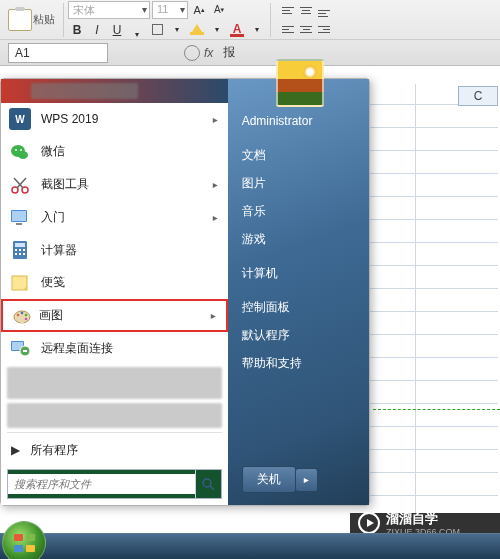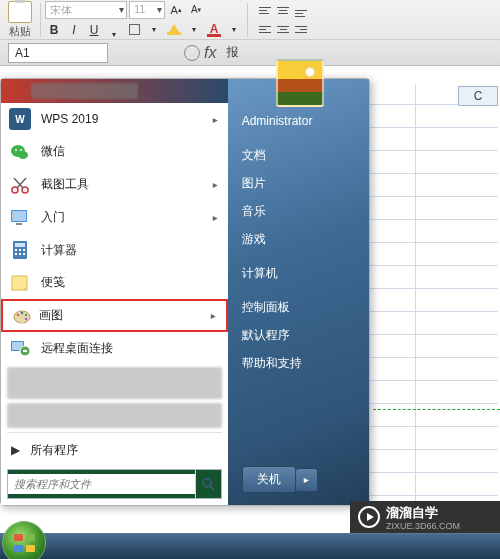--- a/index.html
+++ b/index.html
@@ -1,20 +1,20 @@
 <!DOCTYPE html>
 <html><head>
 <meta charset="utf-8">
 <style>
   * { box-sizing: border-box; margin: 0; padding: 0; font-family: "Microsoft YaHei", "SimSun", sans-serif; }
   body { width: 500px; height: 559px; overflow: hidden; background: #fff; position: relative; }
   
   
   .ribbon { height: 40px; background: linear-gradient(#f2f2f2,#e8e8e8); border-bottom: 1px solid #ccc; display: flex; align-items: center; padding: 2px 4px; gap: 4px; font-size: 11px; }
-  .ribbon .group { display: flex; flex-direction: column; align-items: center; gap: 1px; color:#555; padding:0 4px;}
+  .ribbon .group { display: flex; flex-direction: row; align-items: center; gap: 1px; color:#555; padding:0 4px;}
   .ribbon .clipboard-icon { width: 24px; height: 22px; background: #fff; border:1px solid #b8a96e; border-radius:2px; position:relative;}
   .ribbon .clipboard-icon::before { content:""; position:absolute; top:-3px; left:6px; width:10px; height:4px; background:#ccc; border-radius:2px;}
   .ribbon .smallbtns { display:flex; flex-direction:column; gap:0; font-size:10px; }
   .ribbon .smallbtns span { display:flex; align-items:center; gap:2px; padding:0 2px; line-height:12px;}
   .ribbon .icon16 { width:14px; height:14px; display:inline-block;}
   .ribbon .sep { width:1px; height:34px; background:#ccc;}
   .font-group { display:flex; flex-direction:column; gap:2px; }
   .font-row { display:flex; align-items:center; gap:2px; }
   .combo { height:18px; background:#fff; border:1px solid #bbb; font-size:11px; position:relative; }
   .combo .arrow { position:absolute; right:2px; top:2px; font-size:10px; color:#555;}
@@ -26,21 +26,21 @@
   .align-group { display:flex; flex-direction:column; gap:1px; padding-left:4px;}
   .align-row { display:flex; gap:0;}
   .align-icon { width:16px; height:14px; display:inline-flex; flex-direction:column; justify-content:center; gap:2px; padding:0 2px;}
   .align-icon span { height:1px; background:#555;}
   
   
   .namebar { height: 26px; background: linear-gradient(#e8e8e8,#ddd); border-bottom:1px solid #bbb; display:flex; align-items:center; padding:3px 8px; gap:6px;}
   .namebox { width:100px; height:20px; background:#fff; border:1px solid #aaa; font-size:12px; padding:2px 6px; color:#333;}
   .fx-area { display:flex; align-items:center; gap:4px; margin-left:70px;}
   .fx-circle { width:16px;height:16px; border:1px solid #888; border-radius:50%;}
-  .fx-label { font-style:italic; font-size:16px; color:#555;}
+  .fx-label { font-style:italic; font-size:12px; color:#555;}
   .formula-text { font-size:12px; color:#333; margin-left:6px;}
   
   
   .user-pic { position:absolute; top:59px; left:276px; width:48px; height:48px; border:2px solid rgba(255,255,255,0.6); border-radius:3px; background:linear-gradient(#f7ce3a 40%,#b45019 40%,#b45019 70%,#3b6b1f 70%); z-index:30;}
   .user-pic::before { content:""; position:absolute; top:4px; right:5px; width:14px;height:14px; background:radial-gradient(circle,#fff 30%,#f6c13b 60%); border-radius:50%;}
   
   
   .sheet { position:absolute; top:66px; left:0; right:0; bottom:0; background:#fff;}
   .col-head-c { position:absolute; top:20px; left:458px; width:40px; text-align:center; font-size:12px; color:#444; background:#e9f0f7; border:1px solid #9cb4cc; padding:2px 0;}
   .grid-lines::before { content:""; position:absolute; left:370px; top:38px; bottom:0; width:128px; background-image: linear-gradient(#cfd9e6 1px, transparent 1px); background-size: 100% 23px;}
@@ -64,21 +64,21 @@
   .sm-search .mag { width:26px; height:100%; display:flex; align-items:center; justify-content:center; border-left:1px solid #ccd4e0; color:#3a5a8a;}
   
   .sm-right { width:142px; background:linear-gradient(160deg,#6a98c4 0%,#3e6a94 40%,#2f5477 80%,#223f59 100%); display:flex; flex-direction:column; padding:28px 10px 8px 14px; gap:0;}
   .sm-right-item { height:28px; line-height:28px; font-size:12px; color:#fff;}
   .sm-right-gap { height:6px;}
   .shutdown { display:flex; align-items:center; margin-top:auto; margin-bottom:4px;}
   .shutdown-btn { background:linear-gradient(#5e82a8,#3d6186); color:#fff; font-size:12px; padding:4px 14px; border:1px solid #2b4560; border-radius:3px;}
   .shutdown-arrow { background:linear-gradient(#5e82a8,#3d6186); border:1px solid #2b4560; border-left:none; border-radius:3px; width:22px; height:24px; display:flex; align-items:center; justify-content:center; color:#fff; font-size:10px;}
   
   
-  .watermark { position:absolute; right:0; bottom:26px; width:150px; height:32px; background:#323232; color:#fff; display:flex; align-items:center; gap:6px; padding:0 8px; font-size:13px; z-index:40;margin-left:20px;}
+  .watermark { position:absolute; right:0; bottom:26px; width:150px; height:20px; background:#323232; color:#fff; display:flex; align-items:center; gap:6px; padding:0 8px; font-size:13px; z-index:40;margin-left:20px;}
   .wm-logo { width:22px; height:22px; border:2px solid #fff; border-radius:50%; display:flex; align-items:center; justify-content:center;}
   .wm-logo::before { content:""; width:0;height:0; border-left:7px solid #fff; border-top:4px solid transparent; border-bottom:4px solid transparent; margin-left:2px;}
   .wm-sub { font-size:9px; color:#aaa; display:block; line-height:1;}
   
   
   .taskbar { position:absolute; bottom:0; left:0; right:0; height:26px; background:linear-gradient(#4a6c8e,#1f3b54); border-top:1px solid #5a7a9a; z-index:50;}
   .start-orb { position:absolute; bottom:-6px; left:2px; width:44px; height:44px; border-radius:50%; background:radial-gradient(circle at 40% 35%, #a0e06a,#3b8e2a 55%,#1f4f17); border:1px solid rgba(255,255,255,0.3); display:flex; align-items:center; justify-content:center; z-index:60;}
   .win-flag { width:22px; height:18px; position:relative;}
   .win-flag span { position:absolute; width:9px; height:7px; border-radius:1px;}
   .wf1 { top:0; left:1px; background:#e25b3b;}

